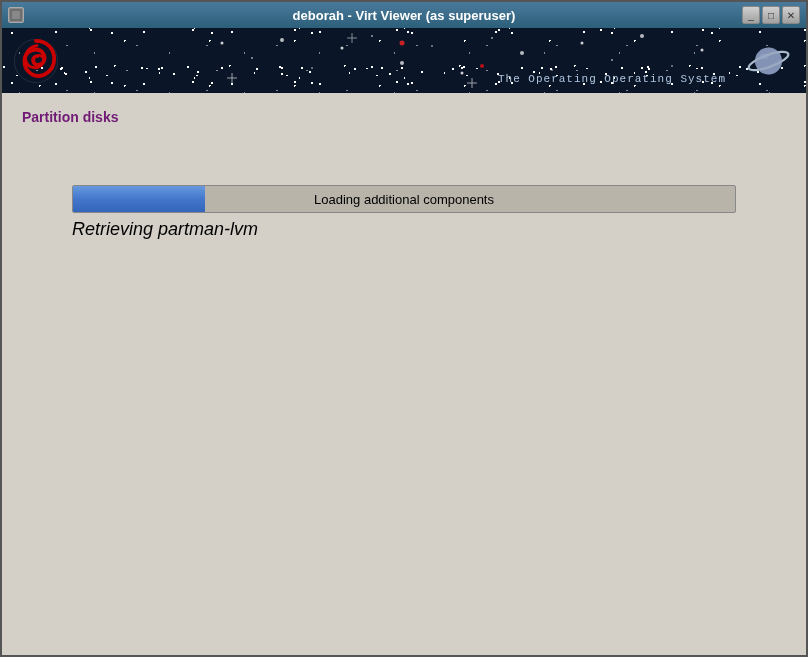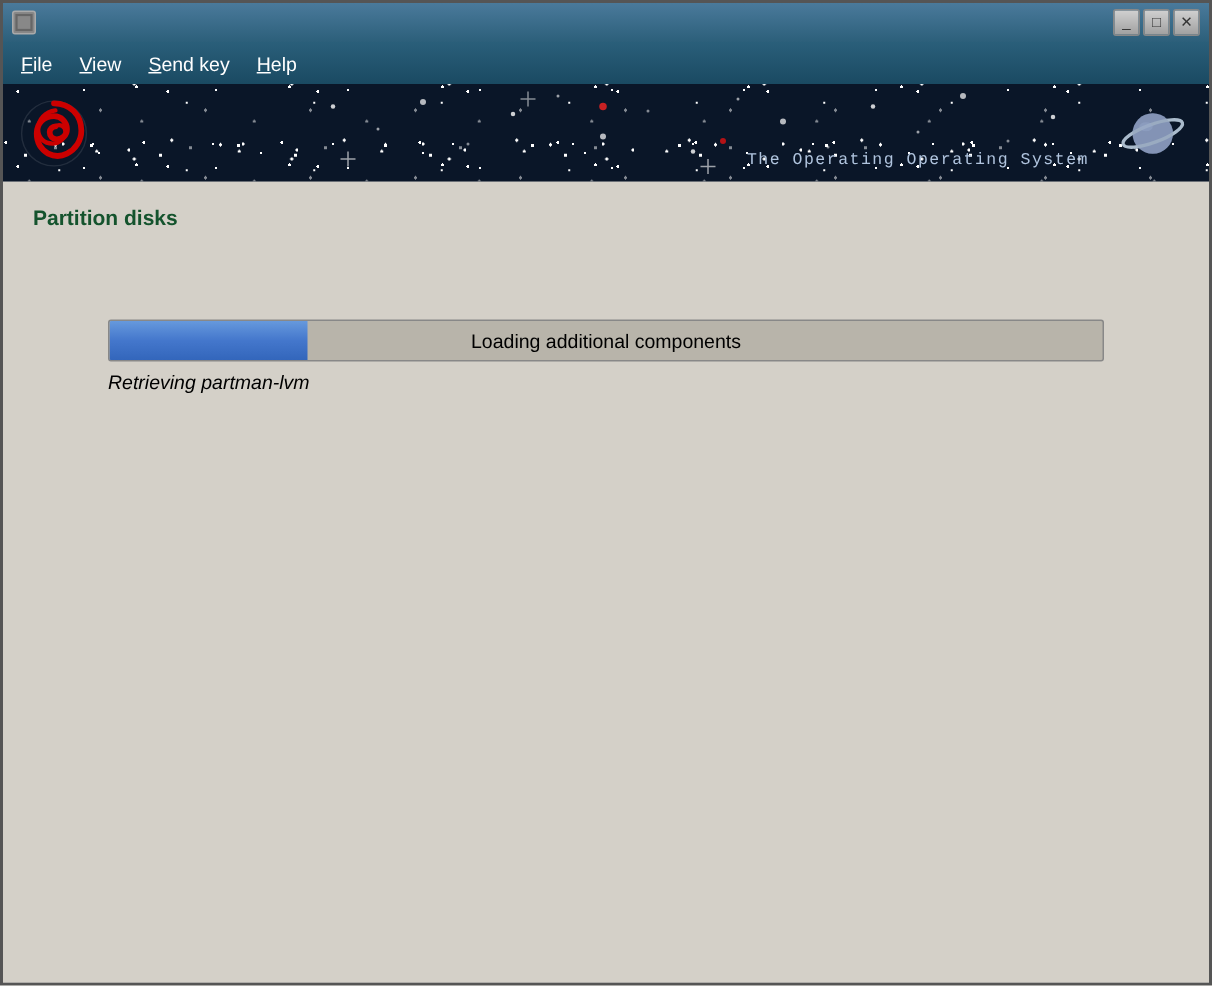--- a/index.html
+++ b/index.html
@@ -176,21 +176,21 @@
     
     .main-content {
       background: #d4d0c8;
       flex: 1;
       padding: 16px 20px;
     }
 
     .page-title {
       font-size: 14px;
       font-weight: bold;
-      color: #14532d;
+      color: #701a75;
       margin-bottom: 60px;
     }
 
     .progress-container {
       margin: 0 50px;
     }
 
     .progress-bar-wrapper {
       width: 100%;
       height: 28px;
@@ -216,59 +216,46 @@
       position: relative;
       z-index: 1;
       width: 100%;
       text-align: center;
       font-size: 13px;
       color: #000;
     }
 
     .progress-status {
       margin-top: 6px;
-      font-size: 13px;
+      font-size: 18px;
       color: #000;
       font-style: italic;
     }
   </style>
 </head>
 <body>
 
 <div class="window">
 
   <div class="titlebar">
     <div class="titlebar-left">
       <div class="titlebar-icon">
         <svg width="12" height="12" viewBox="0 0 12 12">
           <rect x="1" y="1" width="10" height="10" fill="none" stroke="#666" stroke-width="1.5"></rect>
         </svg>
       </div>
     </div>
+    <span class="titlebar-title">deborah - Virt Viewer (as superuser)</span>
     <div class="titlebar-buttons">
       <div class="titlebar-btn">_</div>
       <div class="titlebar-btn">□</div>
       <div class="titlebar-btn">✕</div>
     </div>
   </div>
 
-  <div class="menubar">
-    <div class="menu-item">
-      <span><u>F</u>ile</span>
-    </div>
-    <div class="menu-item">
-      <span><u>V</u>iew</span>
-    </div>
-    <div class="menu-item">
-      <span><u>S</u>end key</span>
-    </div>
-    <div class="menu-item">
-      <span><u>H</u>elp</span>
-    </div>
-  </div>
 
   <div class="debian-banner">
     <div class="banner-stars"></div>
 
     <svg class="debian-swirl" viewBox="0 0 100 100">
 
       <circle cx="50" cy="50" r="45" fill="none" stroke="rgba(255,255,255,0.1)" stroke-width="2"></circle>
       <path d="M50 8 C72 8 88 24 88 46 C88 60 80 72 68 78 C60 82 50 82 42 78 C32 72 26 62 26 50 C26 36 36 26 50 26 C60 26 68 34 68 44 C68 52 62 58 54 58 C48 58 44 54 44 48 C44 44 48 40 52 40" fill="none" stroke="#cc0000" stroke-width="8" stroke-linecap="round"></path>
       <path d="M52 40 C58 36 66 40 66 48 C66 56 58 64 48 64 C36 64 28 56 28 44 C28 30 38 20 52 18" fill="none" stroke="#cc0000" stroke-width="6" stroke-linecap="round"></path>
     </svg>

